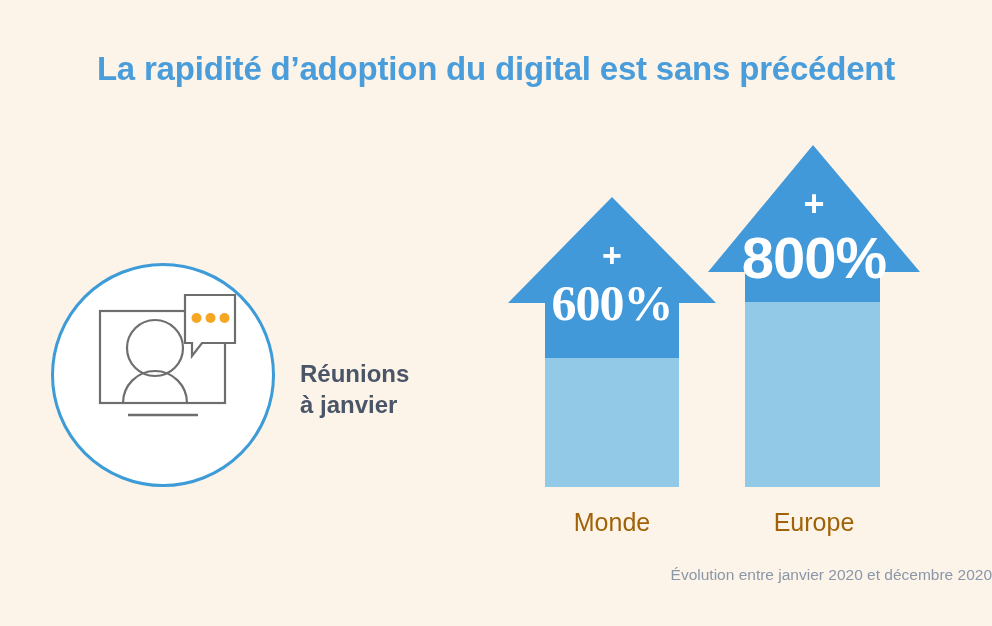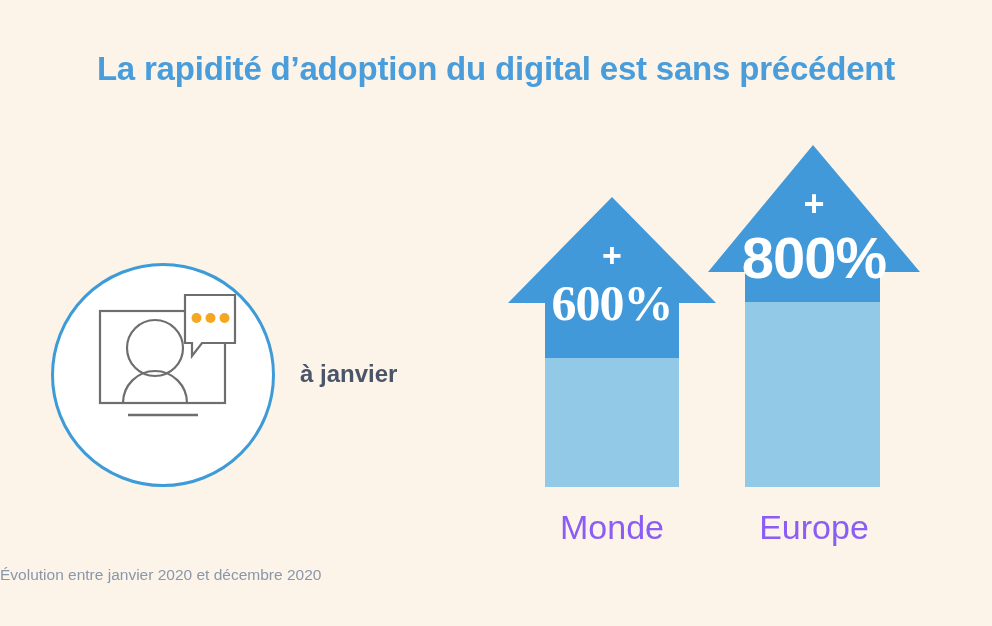--- a/index.html
+++ b/index.html
@@ -106,34 +106,34 @@
     left: 708px;
     top: 186px;
     width: 212px;
   }
   .value-europe .plus { font-size: 36px; margin-bottom: 7px; }
   .value-europe .pct  { font-size: 58px; letter-spacing: -1px; }
 
   .bar-label {
     position: absolute;
     text-align: center;
-    font-size: 34px;
-    color: #8b5cf6;
+    font-size: 25px;
+    color: #a16207;
     top: 508px;
     white-space: nowrap;
   }
   .label-monde  { left: 508px; width: 208px; }
   .label-europe { left: 708px; width: 212px; }
 
   .footnote {
     position: absolute;
     left: 0;
     top: 566px;
     width: 992px;
-    text-align: left;
+    text-align: right;
     font-size: 15.5px;
     color: #8A97A8;
   }
 </style>
 </head>
 <body>
 
 <div id="infographic">
 
   <div class="title">La rapidité d’adoption du digital est sans précédent</div>
@@ -151,20 +151,21 @@
     <line x1="77" y1="152" x2="147" y2="152" stroke="#6E6E6E" stroke-width="2.6"></line>
 
     <path d="M134 32 L184 32 L184 80 L151 80 L141 93 L141 80 L134 80 Z" fill="#FFFFFF" stroke="#6E6E6E" stroke-width="2.2" stroke-linejoin="miter"></path>
 
     <circle cx="145.5" cy="55" r="5" fill="#F5A623"></circle>
     <circle cx="159.5" cy="55" r="5" fill="#F5A623"></circle>
     <circle cx="173.5" cy="55" r="5" fill="#F5A623"></circle>
   </svg>
 
   <div class="feature-label">
+    <span>Réunions</span>
     <span>à janvier</span>
   </div>
 
   <svg class="arrow-group" viewBox="0 0 992 626">
 
     <rect x="545" y="358" width="134" height="129" fill="#92C9E6"></rect>
 
     <path d="M612 197 L716 303 L679 303 L679 358 L545 358 L545 303 L508 303 Z" fill="#4199DA"></path>
 
     <rect x="745" y="302" width="135" height="185" fill="#92C9E6"></rect>

